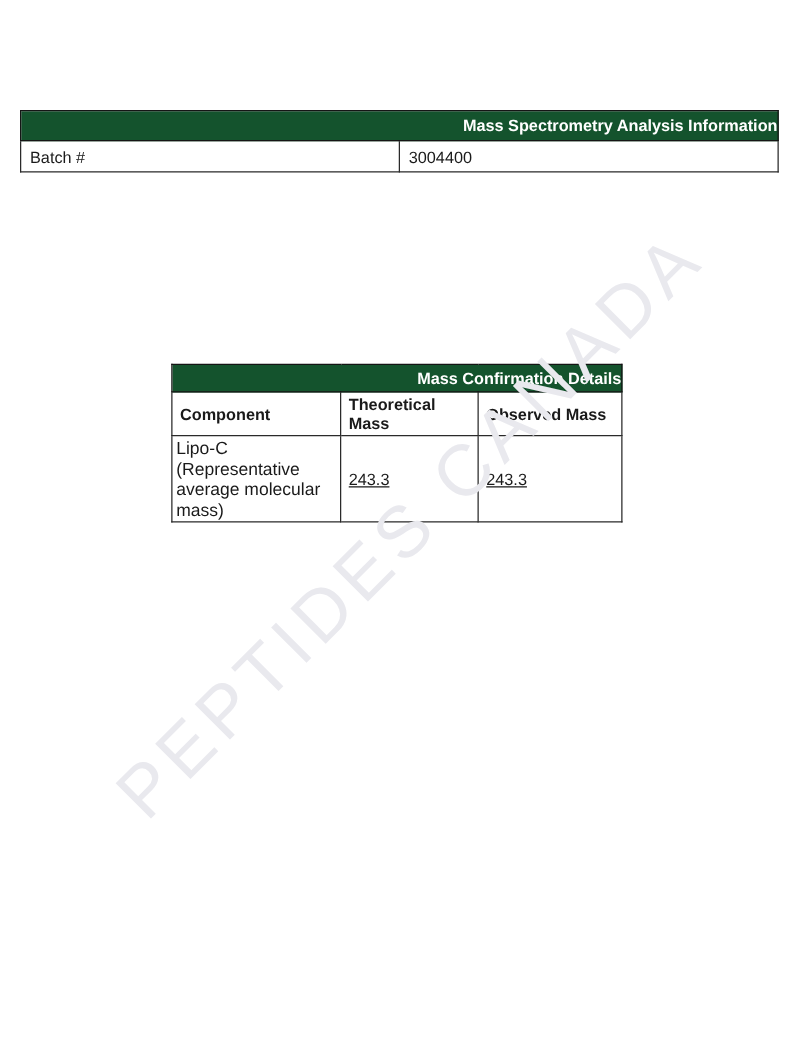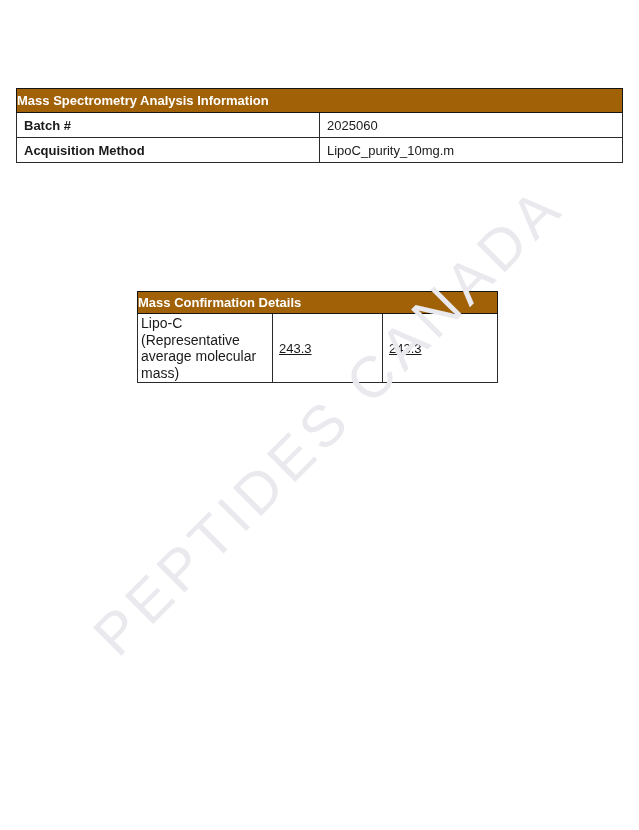--- a/index.html
+++ b/index.html
@@ -44,29 +44,29 @@
     top: 281px;
     width: 360px;
     margin-top: 10px;
   }
   th, td {
     border: 1.4px solid #2a2a2a;
     font-size: 13px;
     vertical-align: middle;
   }
   .red-title {
-    background: #a16207;
+    background: #14532d;
     color: #ffffff;
     font-weight: bold;
-    text-align: left;
+    text-align: right;
     height: 24px;
     border: 1.6px solid #151515;
   }
   .tbl-info td { height: 25px; padding: 2px 6px 2px 7px; }
-  .tbl-info td.lbl { font-weight: bold; margin-top: 32px; }
+  .tbl-info td.lbl { font-weight: normal; margin-top: 32px; }
   .tbl-mass th.colhead {
     height: 25px;
     font-weight: bold;
     text-align: left;
     padding: 2px 4px 2px 6px;
   }
   .tbl-mass .red-title { height: 22px; }
   .tbl-mass td { height: 29px; }
   .tbl-mass td.component {
     font-size: 14px;
@@ -93,39 +93,40 @@
       <col style="width:303px">
     </colgroup>
     <thead>
       <tr>
         <th class="red-title" colspan="2">Mass Spectrometry Analysis Information</th>
       </tr>
     </thead>
     <tbody>
       <tr>
         <td class="lbl">Batch #</td>
-        <td>2025060</td>
-      </tr>
-      <tr>
-        <td class="lbl">Acquisition Method</td>
-        <td>LipoC_purity_10mg.m</td>
+        <td>3004400</td>
       </tr>
     </tbody>
   </table>
 
   <table class="tbl-mass">
     <colgroup>
       <col style="width:135px">
       <col style="width:110px">
       <col style="width:115px">
     </colgroup>
     <thead>
       <tr>
         <th class="red-title" colspan="3">Mass Confirmation Details</th>
       </tr>
+      <tr>
+        <th class="colhead">Component</th>
+        <th class="colhead">Theoretical Mass</th>
+        <th class="colhead">Observed Mass</th>
+      </tr>
     </thead>
     <tbody>
       <tr>
         <td class="component">Lipo-C (Representative average molecular mass)</td>
         <td class="mass">243.3</td>
         <td class="mass">243.3</td>
       </tr>
     </tbody>
   </table>
 

